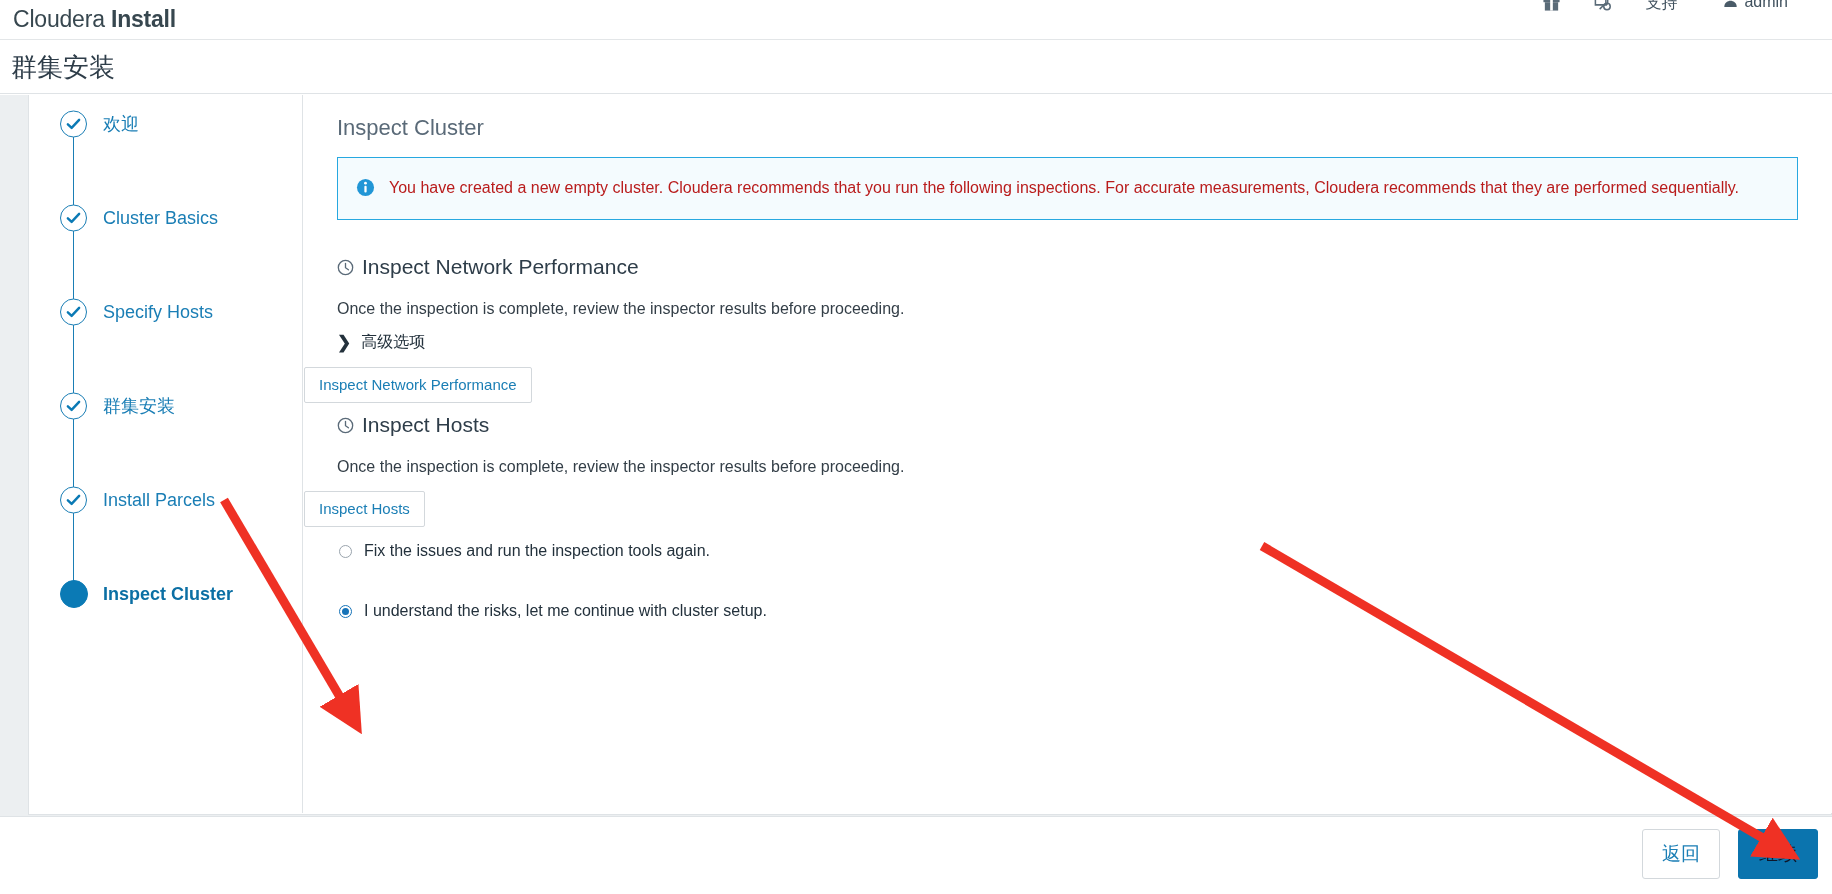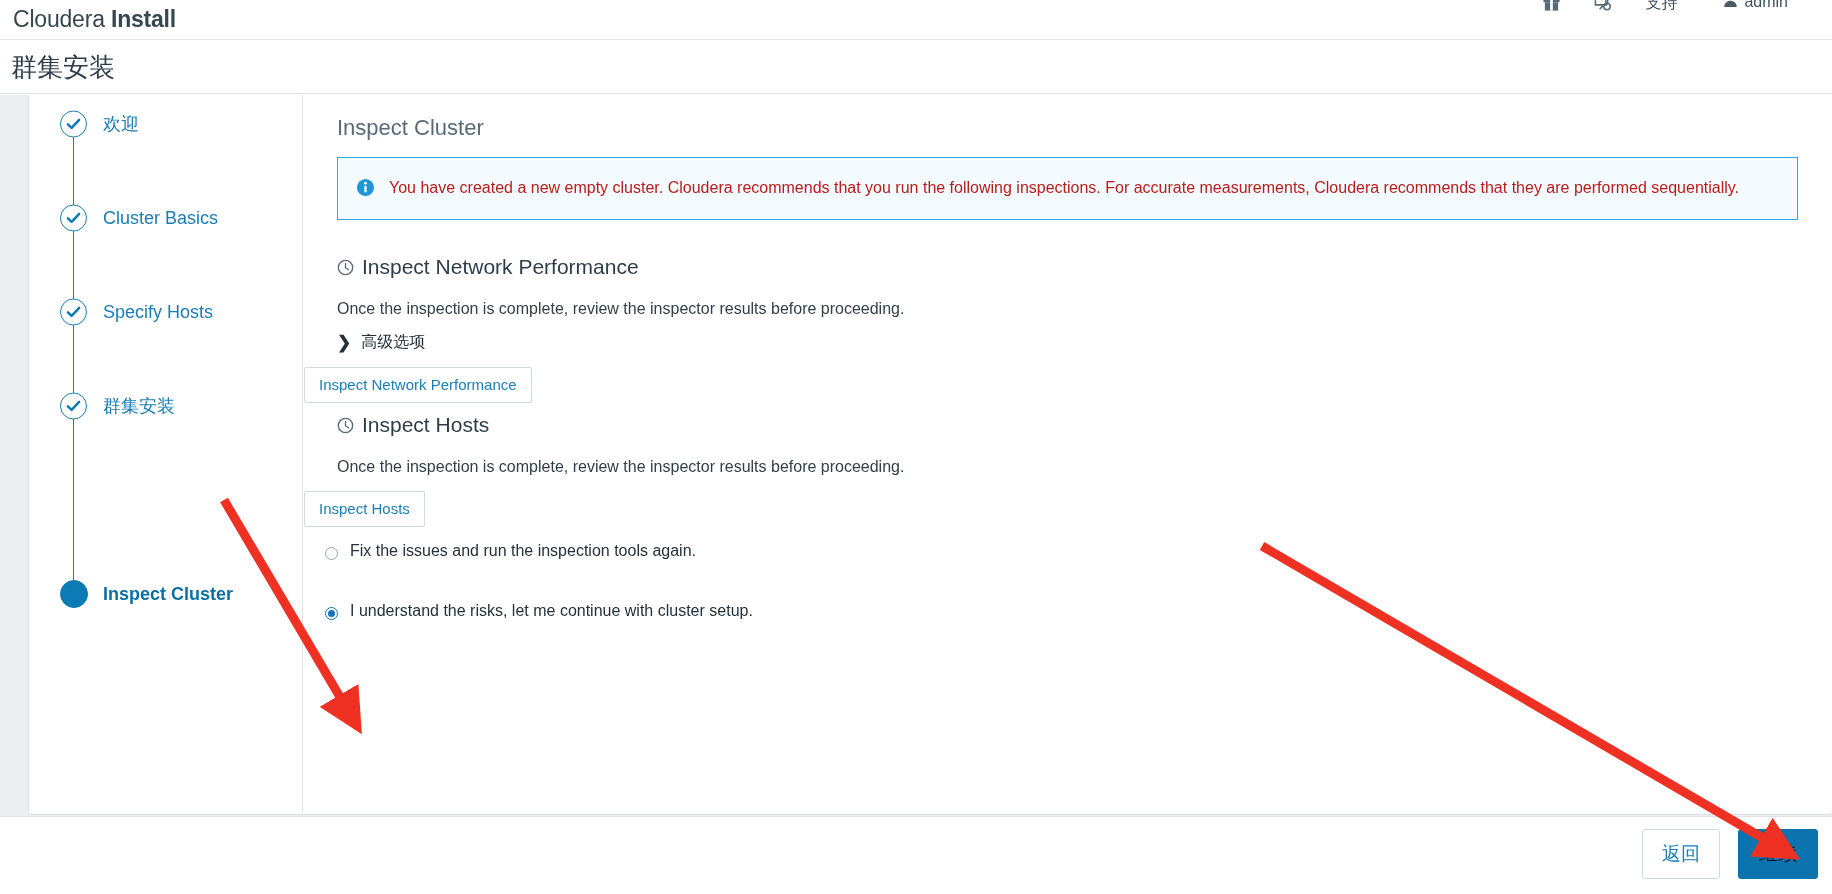--- a/index.html
+++ b/index.html
@@ -160,22 +160,22 @@
     border-radius: 2px;
     color: #1a7eb5;
     font-size: 15px;
     font-family: "Liberation Sans", sans-serif;
     padding: 8px 14px;
     cursor: pointer;
     line-height: 1.2;
   }
 
   .radio-row {
-    position: absolute; left: 21px;
-    display: flex; align-items: flex-end;
+    position: absolute; left: 35px;
+    display: flex; align-items: center;
   }
   .radio {
     width: 13px; height: 13px; border-radius: 50%;
     border: 1px solid #9aa4ad; background: #fff;
     margin-right: 12px; flex: 0 0 auto;
     position: relative;
   }
   .radio.checked { border-color: #1673b8; background: #ffffff; }
   .radio.checked::after {
     content: ""; position: absolute;
@@ -307,20 +307,28 @@
 
       <div class="step" style="top:296px;">
         <span class="step-marker">
           <svg width="15" height="15" viewBox="0 0 16 16">
               <path d="M2 8.4 L6 12.2 L14 3.6" fill="none" stroke="#0b7ab5" stroke-width="2.6" stroke-linecap="round" stroke-linejoin="round"></path>
             </svg>
         </span>
         <span class="step-label">群集安装</span>
       </div>
 
+      <div class="step" style="top:390px;">
+        <span class="step-marker">
+          <svg width="15" height="15" viewBox="0 0 16 16">
+              <path d="M2 8.4 L6 12.2 L14 3.6" fill="none" stroke="#0b7ab5" stroke-width="2.6" stroke-linecap="round" stroke-linejoin="round"></path>
+            </svg>
+        </span>
+        <span class="step-label">Install Parcels</span>
+      </div>
 
       <div class="step is-active" style="top:484px;">
         <span class="step-marker active"></span>
         <span class="step-label">Inspect Cluster</span>
       </div>
     </div>
 
     <div class="content">
       <div class="content-title">Inspect Cluster</div>
 

